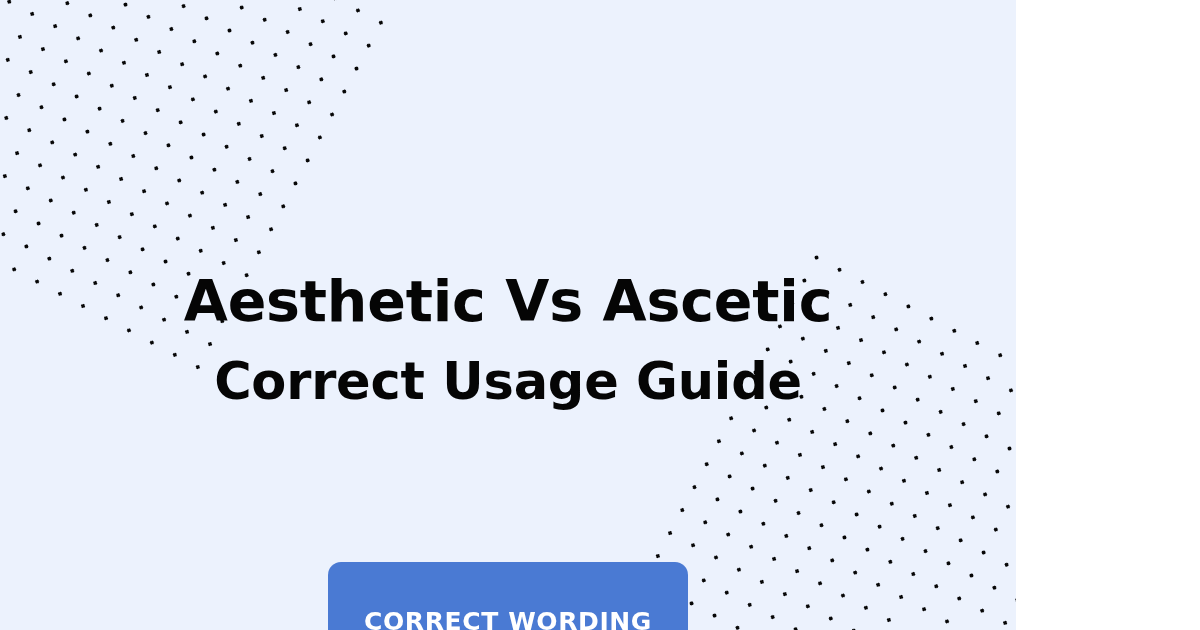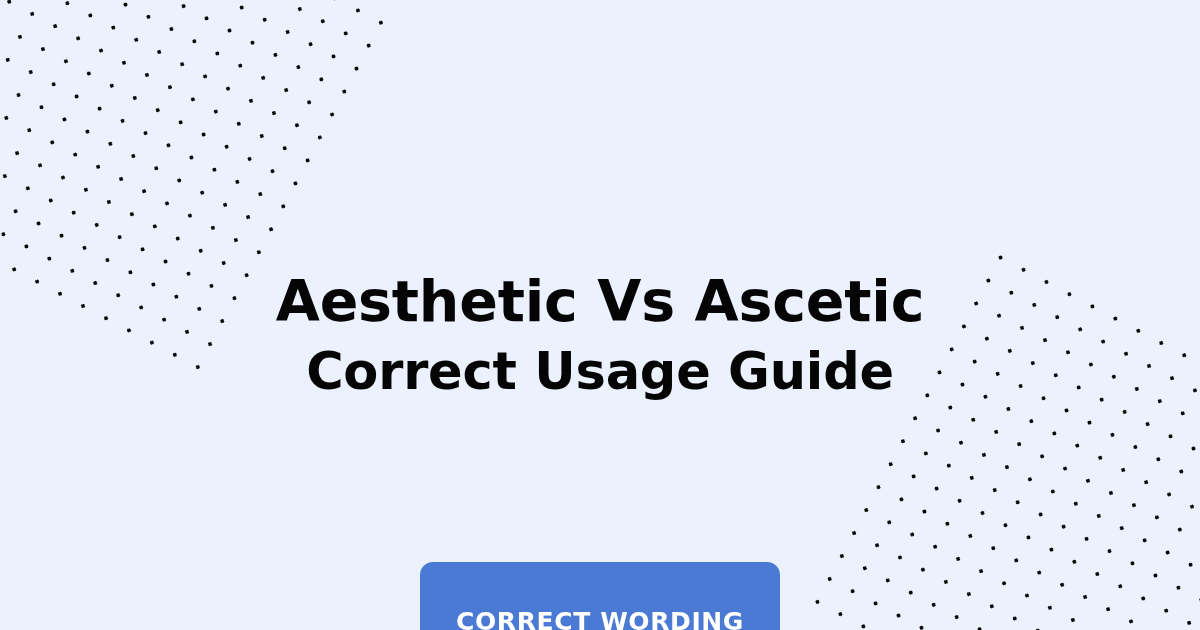--- a/index.html
+++ b/index.html
@@ -8,21 +8,21 @@
   }
   body {
     width: 1200px;
     height: 630px;
     overflow: hidden;
     font-family: "DejaVu Sans", sans-serif;
   }
 
   #card {
     position: relative;
-    width: 1200px;
+    width: 1016px;
     height: 630px;
     background: #ecf2fd;
     overflow: hidden;
   }
 
   
   .dot-field {
     position: absolute;
     width: 420px;
     height: 420px;
@@ -63,21 +63,21 @@
     letter-spacing: -0.2px;
     color: #050505;
   }
   #title-line-2 {
     display: block;
     font-size: 51px;
     font-weight: 700;
     line-height: 1.2;
     letter-spacing: -0.2px;
     color: #050505;
-    margin-top: 6px;
+    margin-top: 16px;
   }
 
   
   #brand-button {
     position: absolute;
     left: 50%;
     transform: translateX(-50%);
     top: 562px;
     width: 360px;
     height: 80px;

